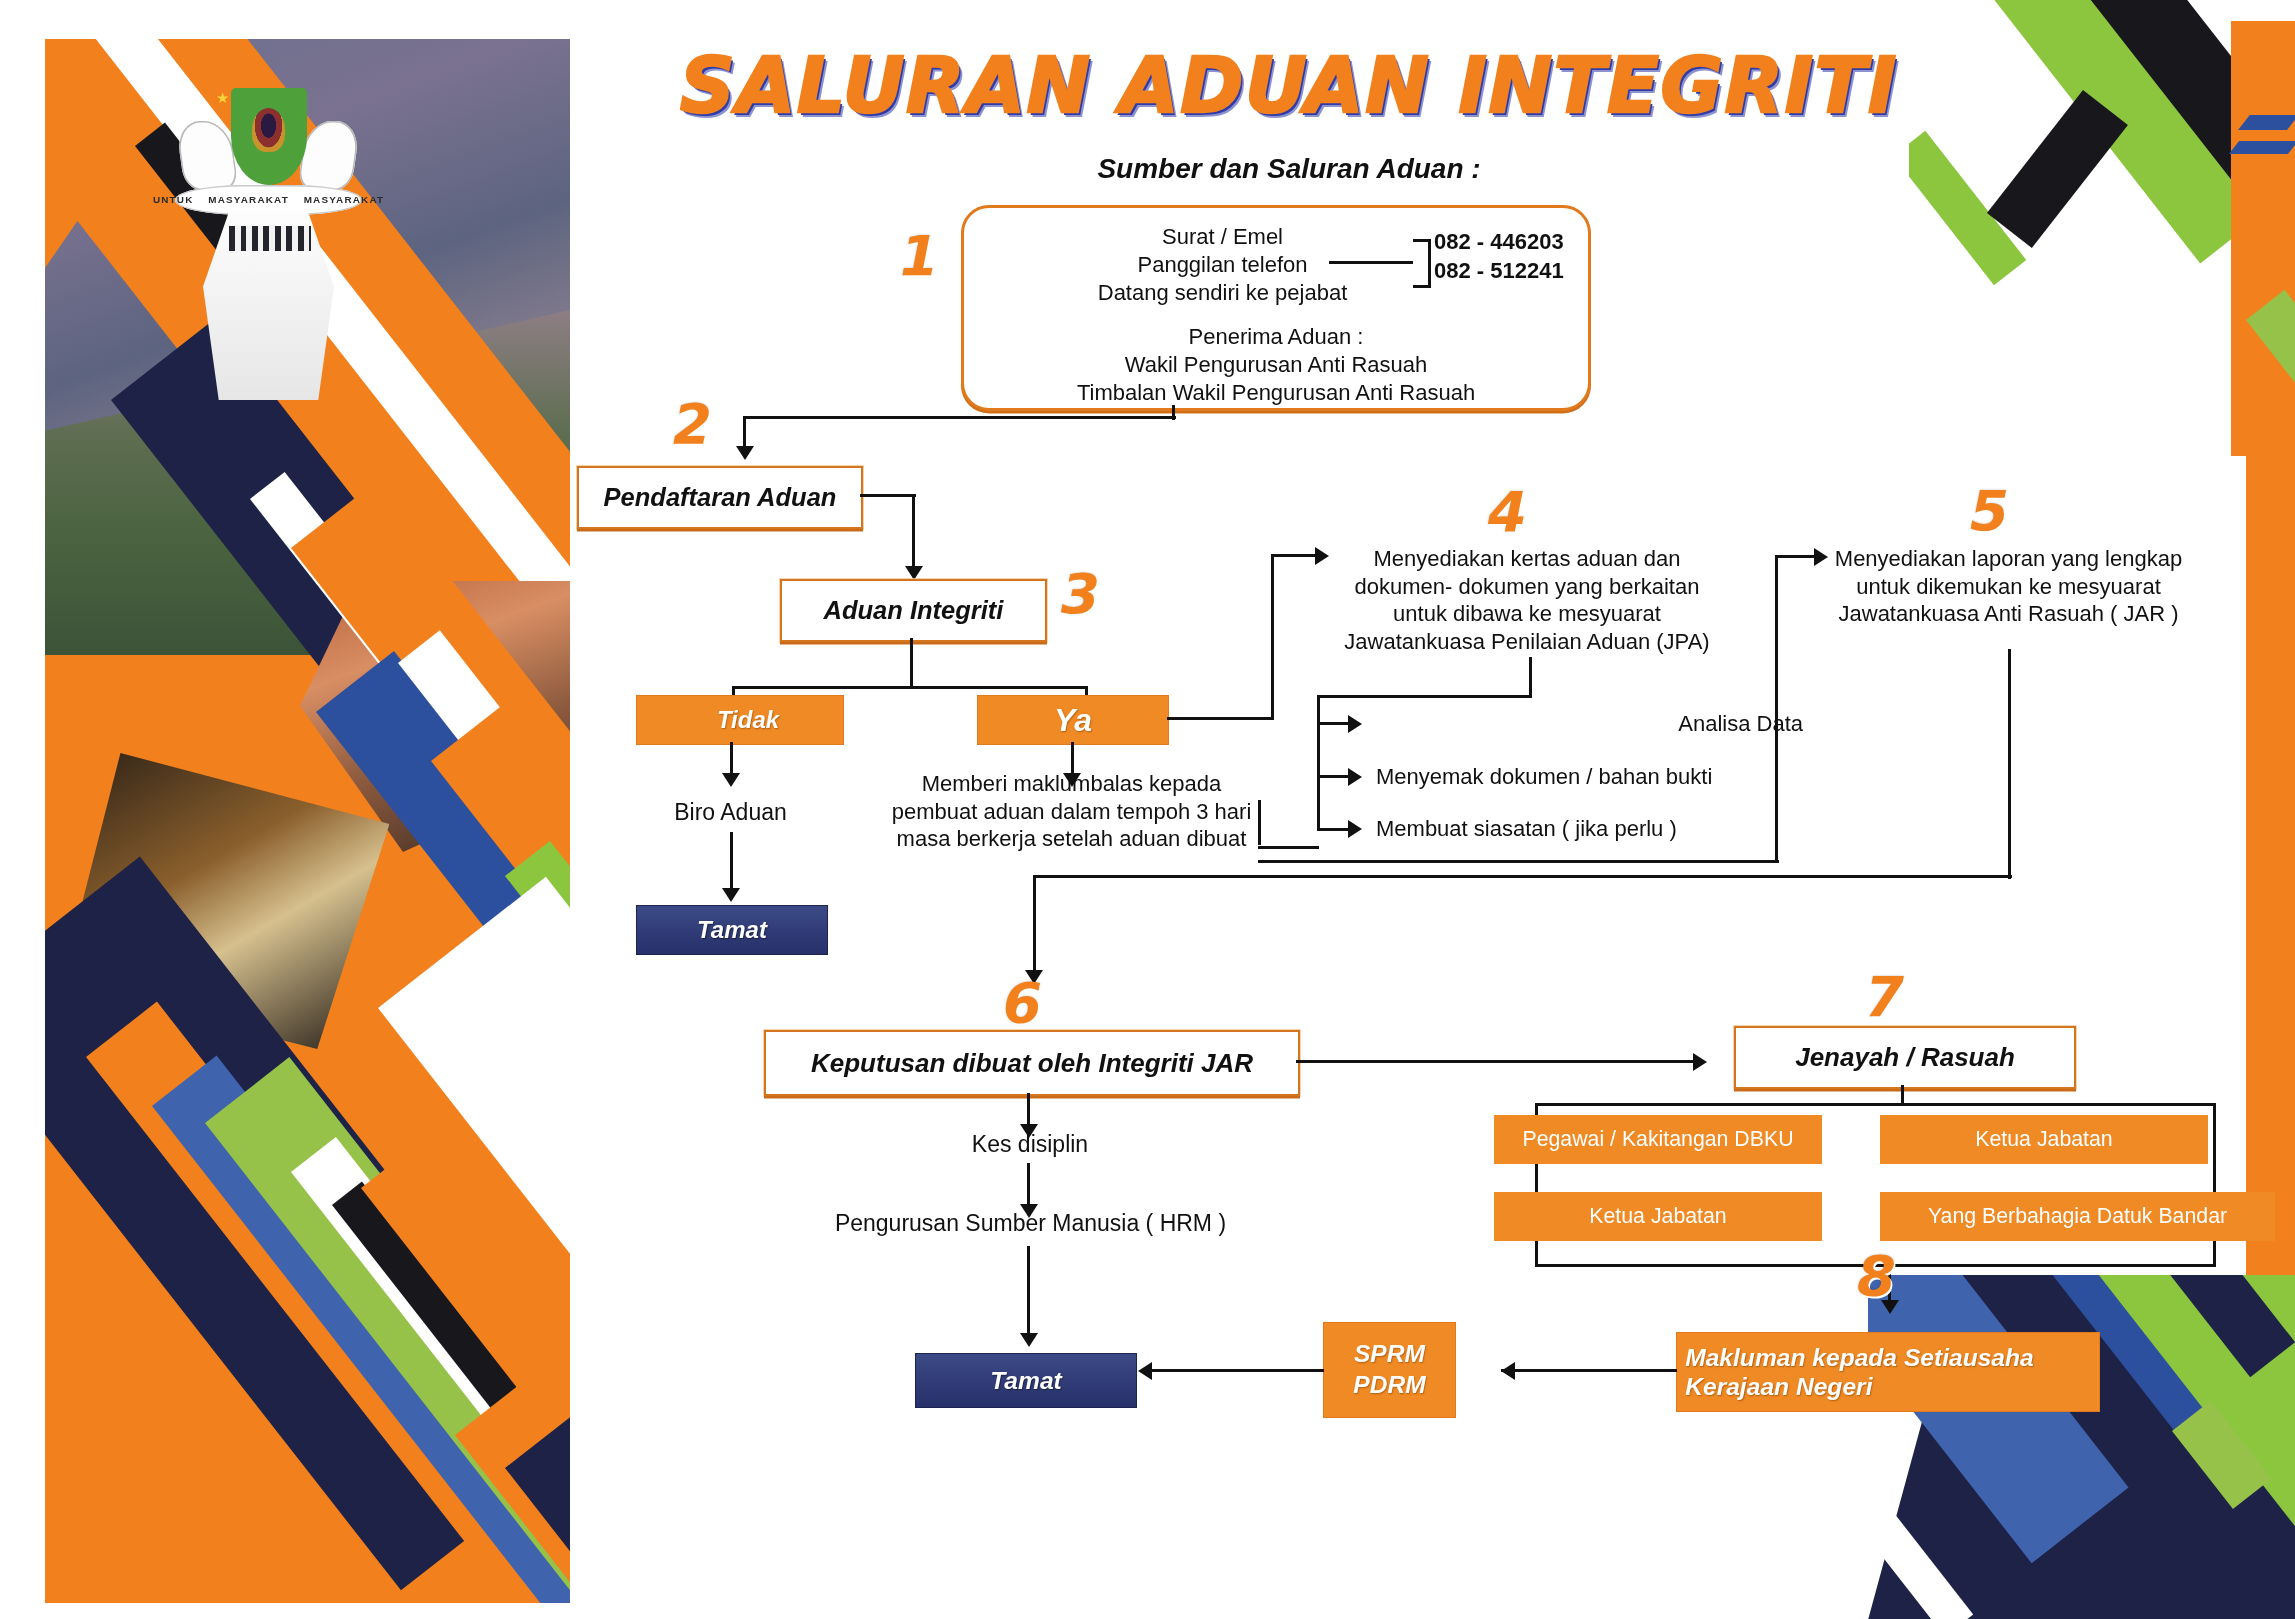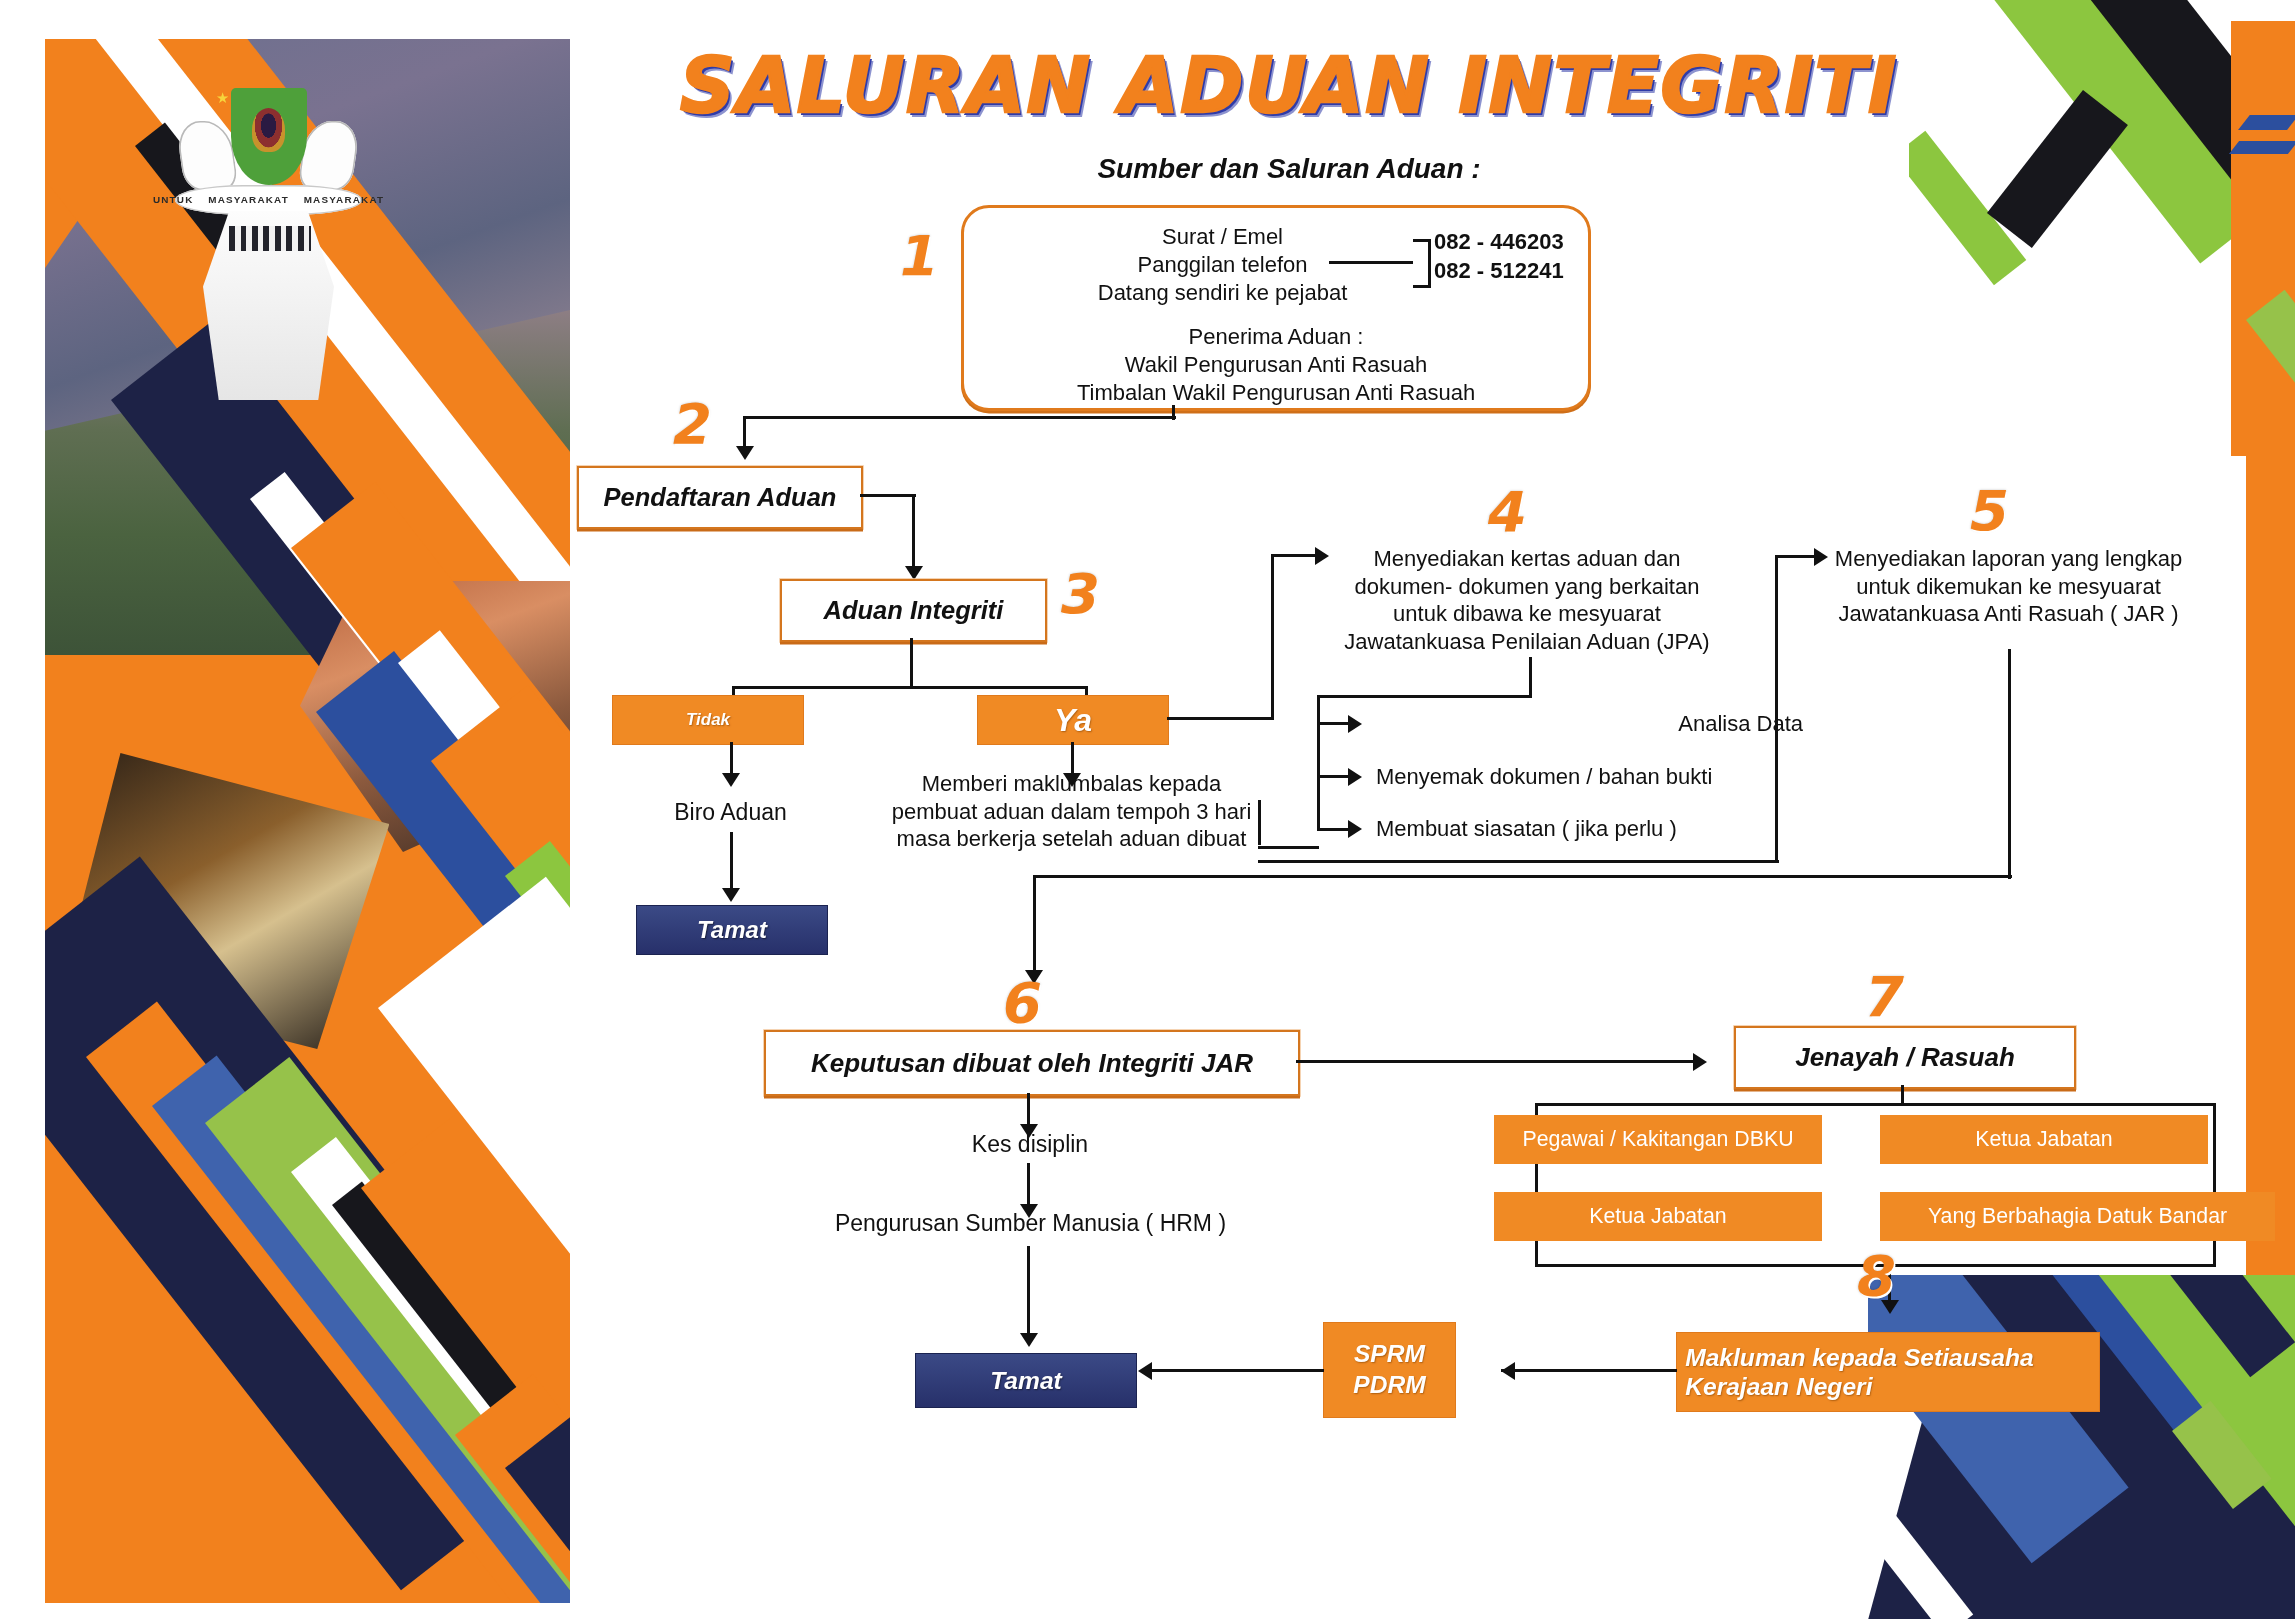--- a/index.html
+++ b/index.html
@@ -212,21 +212,21 @@
 <div class="wbox" style="left:780px;top:579px;width:263px;height:59px;font-size:25.5px;">Aduan Integriti</div>
 <div class="step-num" style="left:1061px;top:566px;">3</div>
 
 <div class="ln lnv" style="left:910px;top:638px;height:51px;"></div>
 <div class="ln lnh" style="left:732px;top:686px;width:356px;"></div>
 <div class="ln lnv" style="left:732px;top:686px;height:13px;"></div>
 <div class="arr arr-d" style="left:724px;top:695px;"></div>
 <div class="ln lnv" style="left:1085px;top:686px;height:13px;"></div>
 <div class="arr arr-d" style="left:1077px;top:695px;"></div>
 
-<div class="obox" style="left:612px;top:695px;width:190px;height:48px;font-size:17px;">Tidak</div>
+<div class="obox" style="left:636px;top:695px;width:190px;height:48px;font-size:24px;padding-left:16px;">Tidak</div>
 <div class="obox" style="left:977px;top:695px;width:190px;height:48px;font-size:32px;">Ya</div>
 
 <div class="ln lnv" style="left:730px;top:742px;height:34px;"></div>
 <div class="arr arr-d" style="left:722px;top:773px;"></div>
 <div class="ptext" style="left:624px;top:798px;width:213px;font-size:23px;">Biro Aduan</div>
 <div class="ln lnv" style="left:730px;top:832px;height:59px;"></div>
 <div class="arr arr-d" style="left:722px;top:888px;"></div>
 <div class="nbox" style="left:636px;top:905px;width:190px;height:48px;font-size:24px;">Tamat</div>
 
 <div class="ln lnv" style="left:1071px;top:742px;height:34px;"></div>

